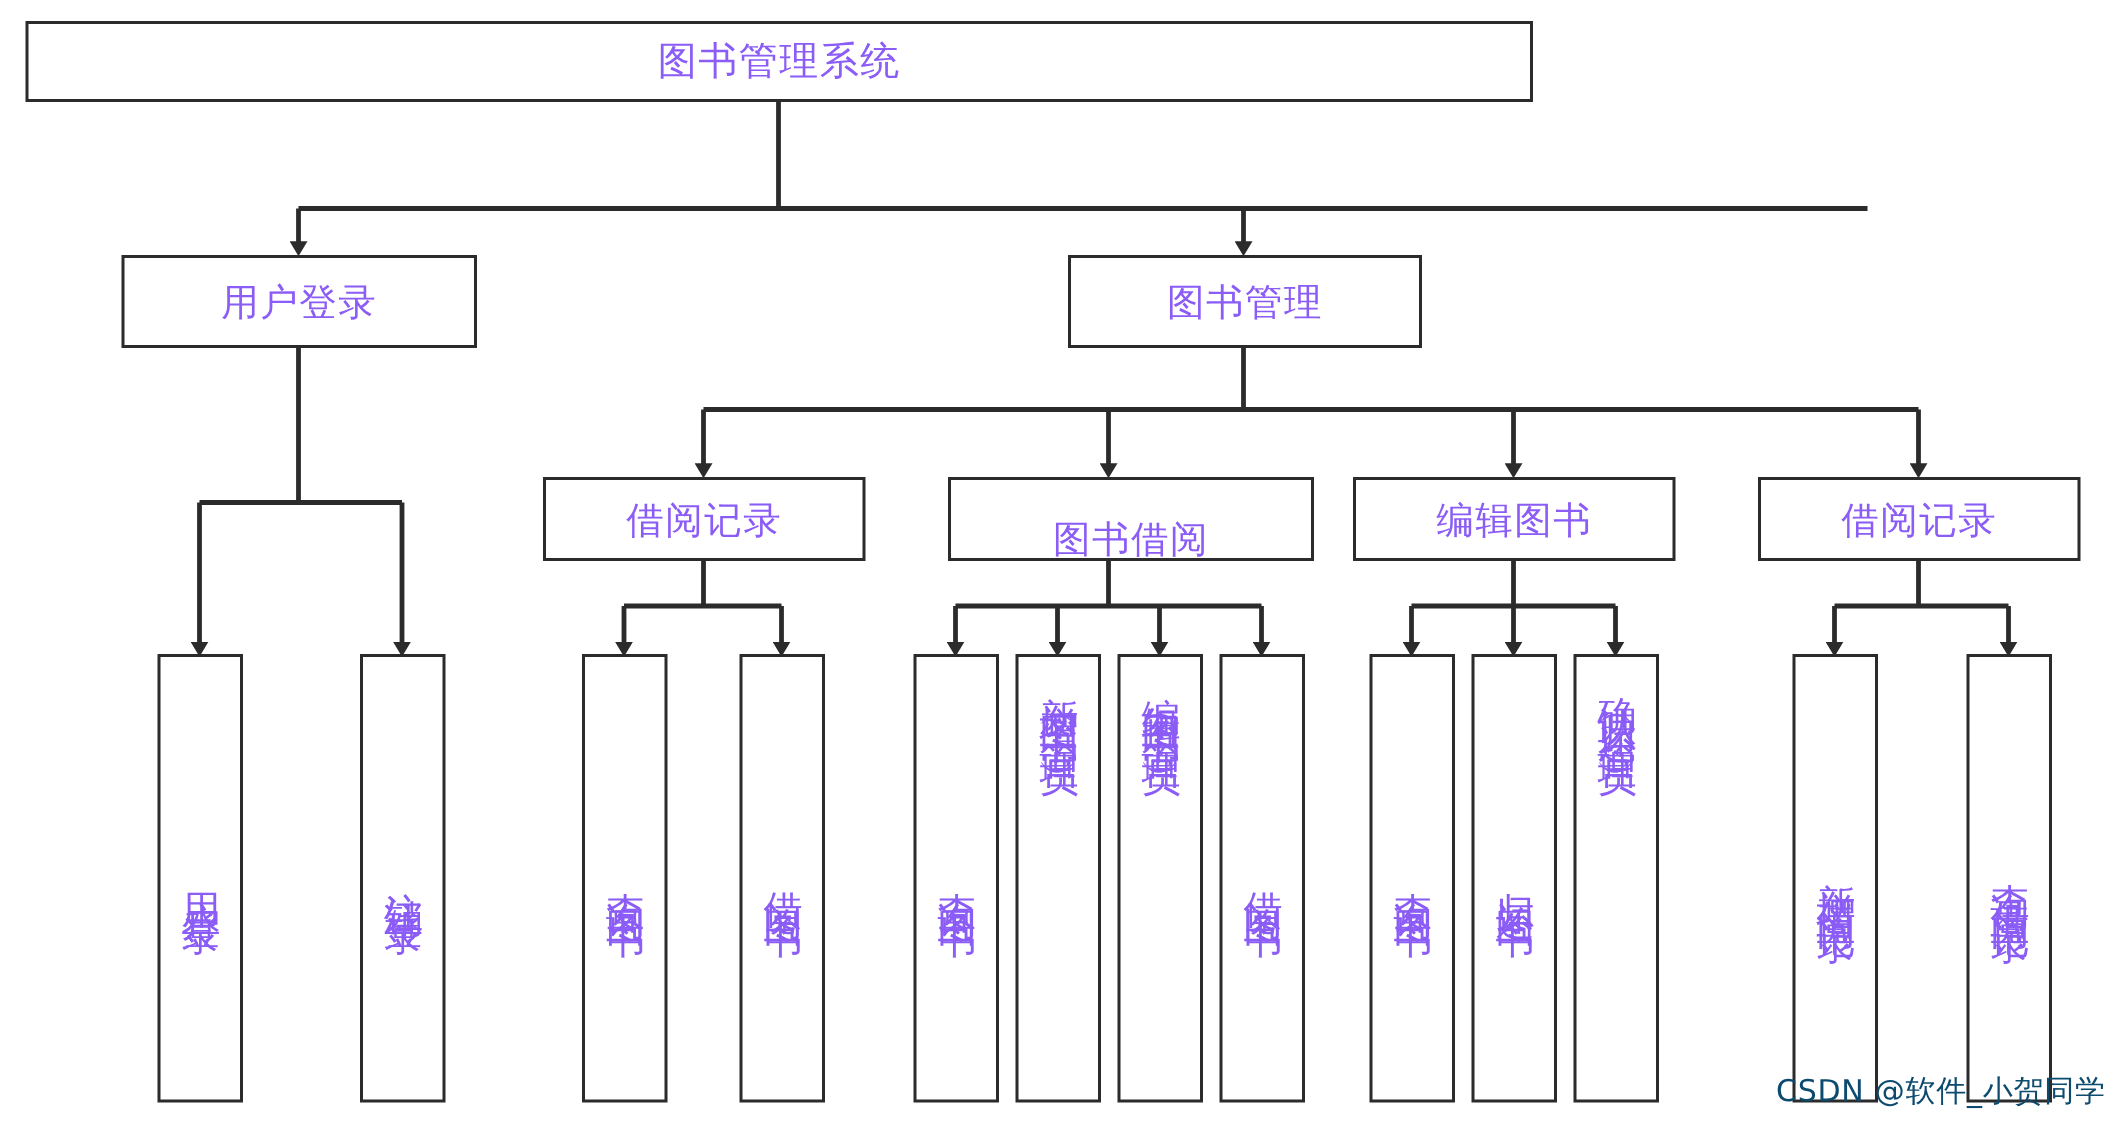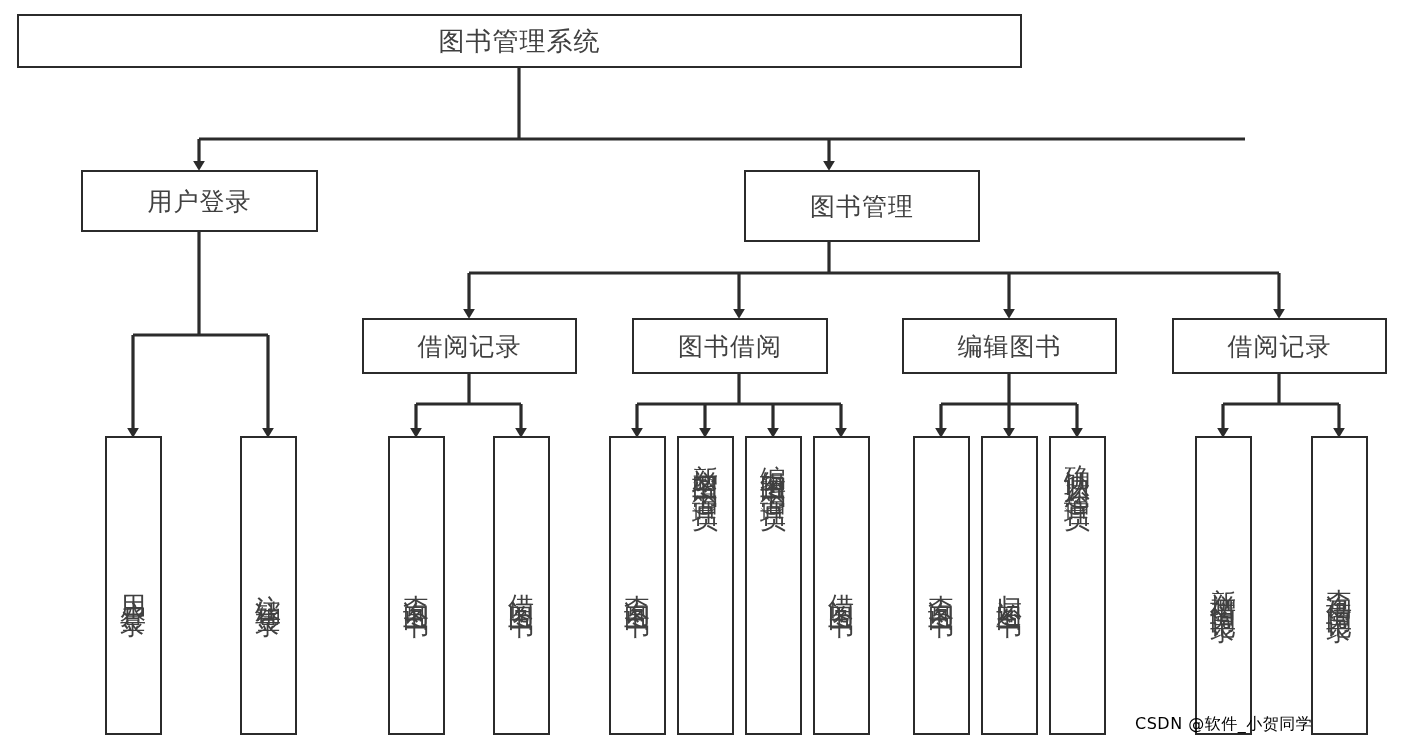--- a/index.html
+++ b/index.html
@@ -27,21 +27,21 @@
     pointer-events: none;
   }
   .node {
     position: absolute;
     box-sizing: border-box;
     border: 2.5px solid #2b2b2b;
     background: #ffffff;
     display: flex;
     align-items: center;
     justify-content: center;
-    color: #404040;
+    color: #8b5cf6;
     z-index: 2;
   }
   .node.h {
     font-size: 25px;
     line-height: 1;
     letter-spacing: 1px;
   }
   .node.root {
     font-size: 26px;
   }
@@ -64,23 +64,23 @@
     align-items: center;
   }
   .node.v.top {
     align-items: flex-start;
   }
   .node.v.top .vtext {
     margin-top: 6px;
   }
   .watermark {
     position: absolute;
-    font-size: 16px;
-    color: #000000;
-    left: 1135px;
+    font-size: 20px;
+    color: #0c4a6e;
+    left: 1184px;
     top: 714px;
     white-space: nowrap;
     z-index: 5;
     letter-spacing: 0.5px;
   }
 </style>
 </head>
 <body>
 
 <div id="canvas">
@@ -137,28 +137,28 @@
     </g>
   </svg>
 
   <div class="node h root" style="left:17px; top:14px; width:1005px; height:54px;">
     <span>图书管理系统</span>
   </div>
 
   <div class="node h" style="left:81px; top:170px; width:237px; height:62px;">
     <span>用户登录</span>
   </div>
-  <div class="node h" style="left:712px; top:170px; width:236px; height:72px;margin-left:32px;">
+  <div class="node h" style="left:712px; top:170px; width:236px; height:62px;">
     <span>图书管理</span>
   </div>
 
   <div class="node h" style="left:362px; top:318px; width:215px; height:56px;">
     <span>借阅记录</span>
   </div>
-  <div class="node h" style="left:632px; top:318px; width:196px; height:56px;">
+  <div class="node h" style="left:632px; top:318px; width:244px; height:56px;align-items:flex-end;">
     <span>图书借阅</span>
   </div>
   <div class="node h" style="left:902px; top:318px; width:215px; height:56px;">
     <span>编辑图书</span>
   </div>
   <div class="node h" style="left:1172px; top:318px; width:215px; height:56px;">
     <span>借阅记录</span>
   </div>
 
   <div class="node v center" style="left:105px; top:436px; width:57px; height:299px;">

